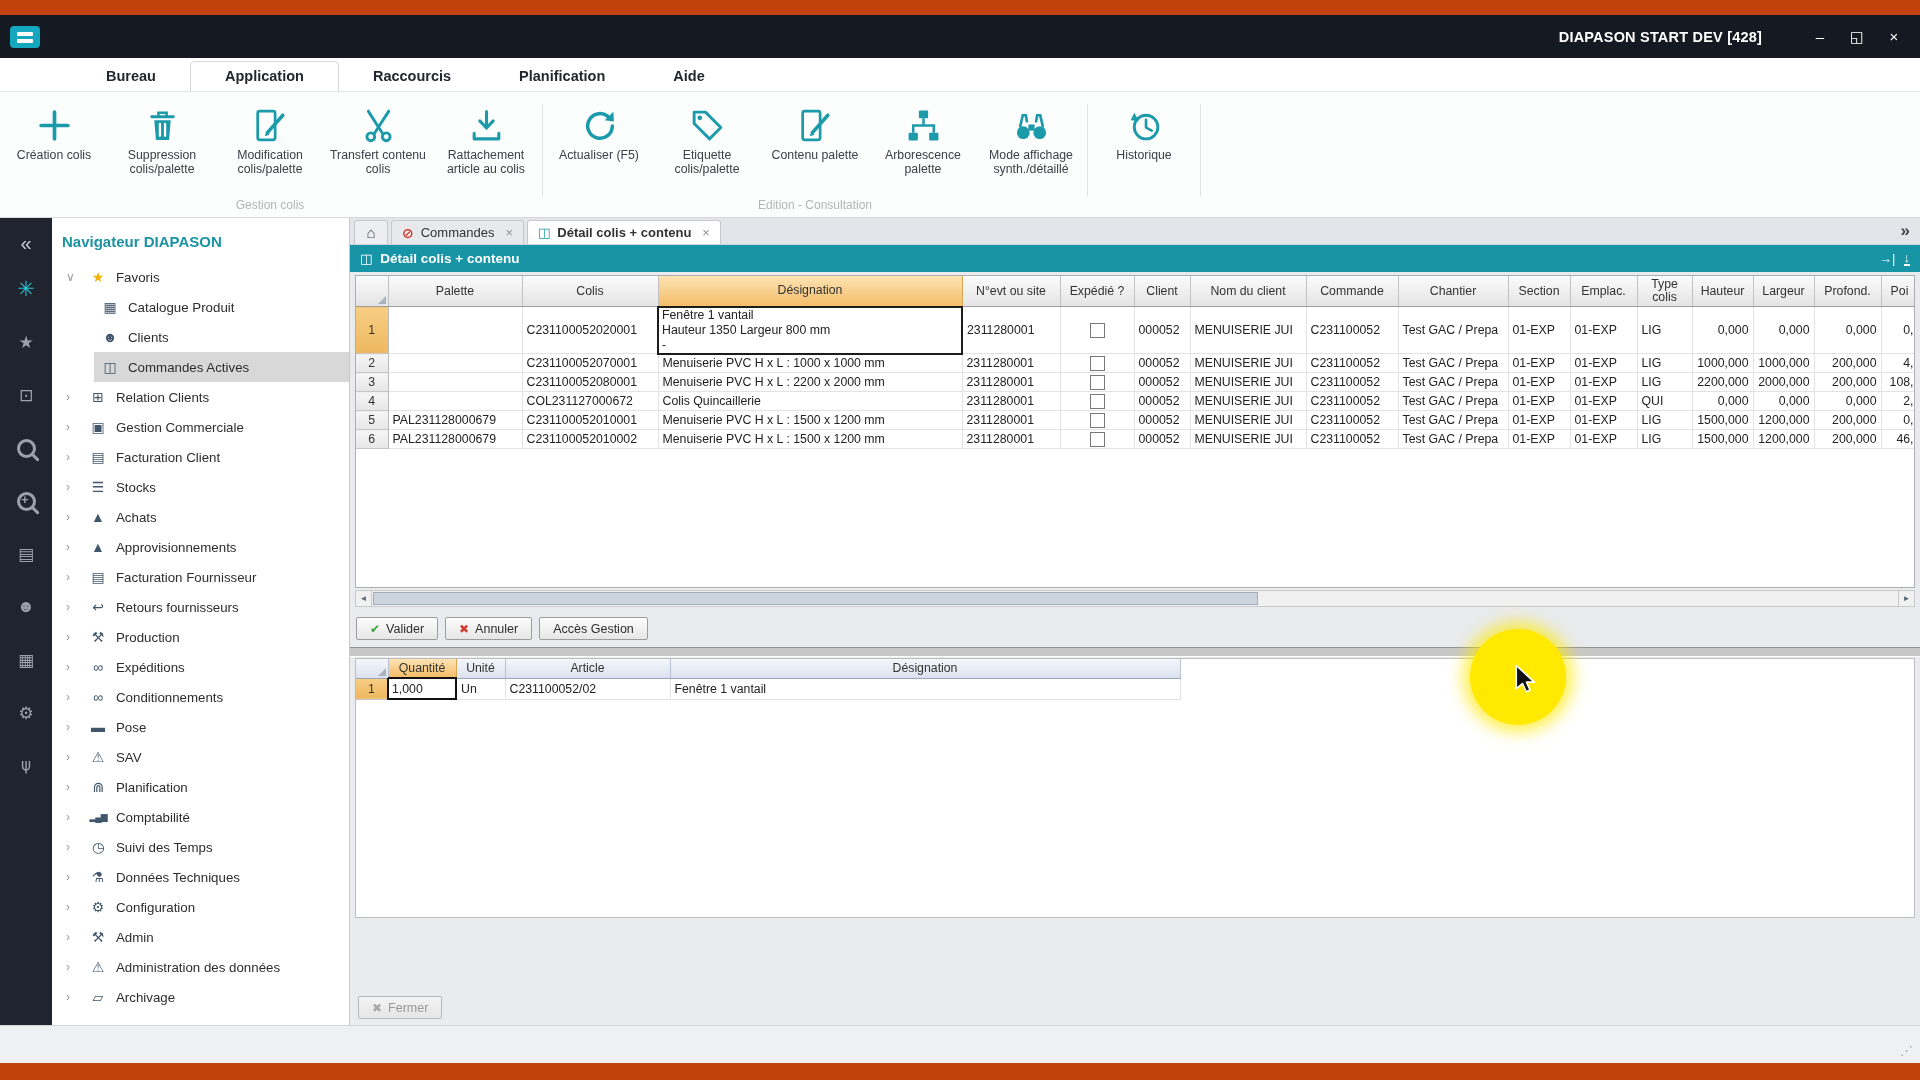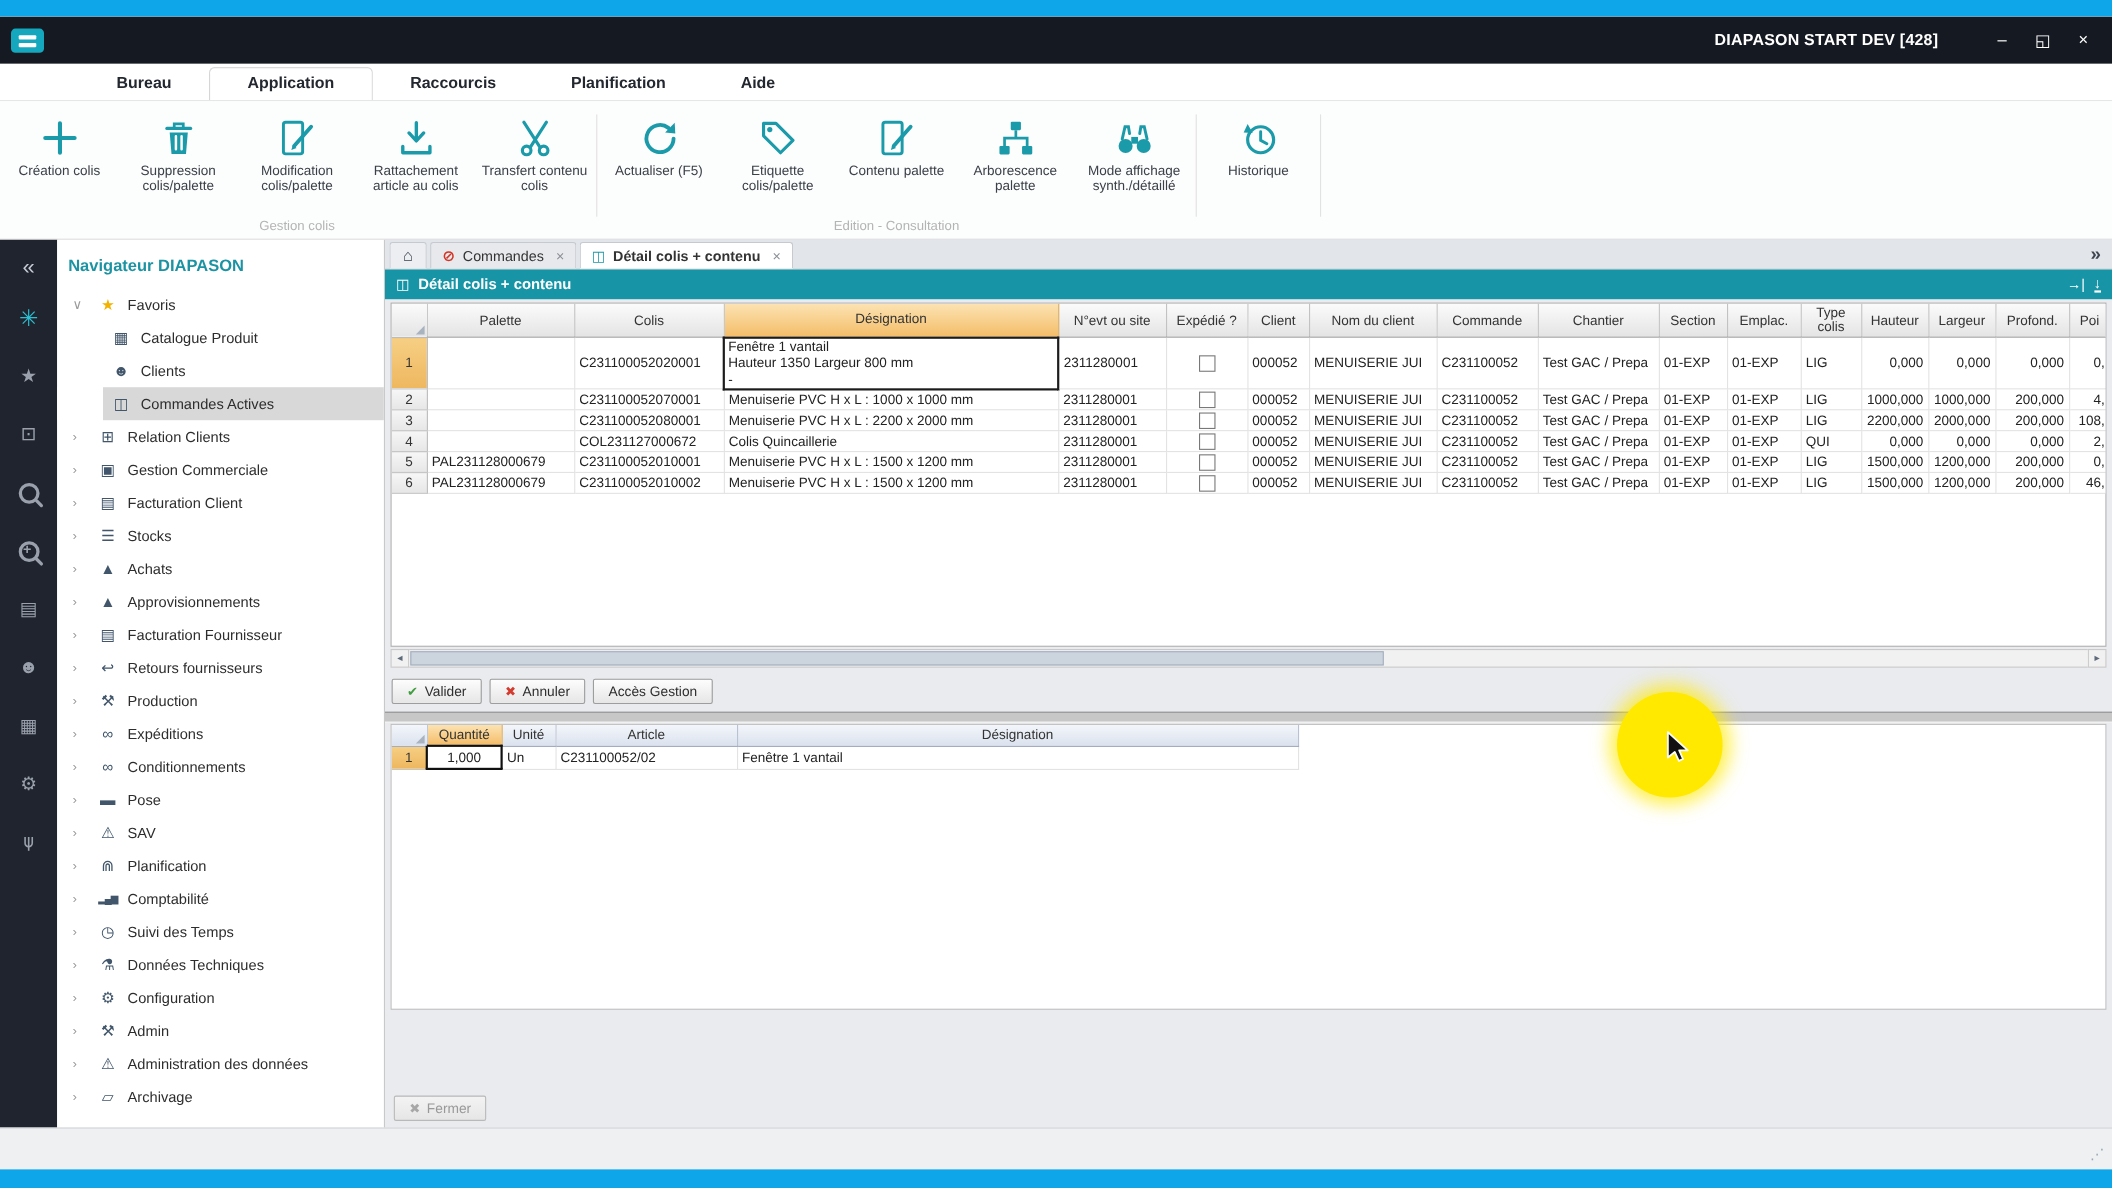--- a/index.html
+++ b/index.html
@@ -1,17 +1,17 @@
 <!DOCTYPE html>
 <html><head>
 <meta charset="utf-8">
 <style>
   html,body{margin:0;padding:0;background:#000;}
   body{font-family:"Liberation Sans","DejaVu Sans",sans-serif;}
-  .screen{position:relative;width:1920px;height:1080px;background:#0ea5e9;overflow:hidden;}
+  .screen{position:relative;width:1920px;height:1080px;background:#c2410c;overflow:hidden;}
   .app{position:absolute;left:0;top:15px;width:1920px;height:1048px;background:#fff;overflow:hidden;}
 
   
   .titlebar{position:absolute;left:0;top:0;right:0;height:43px;background:#151921;display:flex;align-items:center;}
   .logo{width:30px;height:22px;background:#14a7bd;border-radius:4px;margin-left:10px;position:relative;flex:0 0 auto;}
   .logo::after{content:"";position:absolute;left:7px;top:6px;width:16px;height:4px;background:#fff;border-radius:1px;box-shadow:0 7px 0 #ffffff;}
   .title{color:#fff;font-weight:bold;font-size:14.5px;margin-left:auto;letter-spacing:.2px;}
   .winbtns{margin-left:48px;margin-right:16px;display:flex;gap:17px;}
   .winbtn{color:#fff;font-size:15px;width:20px;text-align:center;cursor:default;}
 
@@ -100,21 +100,21 @@
   .btn.disabled{color:#999;background:linear-gradient(#f3f3f3,#e6e6e6);border-color:#b9b9b9;}
   .xgray{color:#a7a7a7;font-size:12px;}
 
   .thick-sep{position:absolute;top:429px;left:0;right:0;height:8px;background:#c7c7c7;border-top:1px solid #939393;border-bottom:1px solid #ffffff;}
 
   .table2{position:absolute;top:440px;left:5px;right:5px;height:260px;background:#fff;border:1px solid #bdbdbd;box-sizing:border-box;overflow:hidden;}
   table.t2{width:824px;}
   .t2 th{background:linear-gradient(#f3f6fb,#dbe2ee);border-right:1px solid #b9c2d2;border-bottom:1px solid #9aa5b8;height:19px;}
   .t2 th.qty-h{border-bottom-color:#9aa5b8;}
   .t2 td{height:21px;}
-  .qty-edit{border:2px solid #101010 !important;text-align:center;padding:0 3px !important;}
+  .qty-edit{border:2px solid #101010 !important;text-align:left;padding:0 3px !important;}
 
   .fermer-row{position:absolute;top:778px;left:8px;}
 
   .statusbar{position:absolute;left:0;right:0;bottom:0;height:37px;background:#eef0f2;border-top:1px solid #d2d4d8;}
   .grip{position:absolute;right:7px;bottom:5px;color:#9aa6b4;font-size:13px;}
 
   
   .cursor-hl{position:absolute;left:1470px;top:614px;width:96px;height:96px;border-radius:50%;background:#ffe900;box-shadow:0 0 16px 7px rgba(255,233,0,.7);z-index:60;}
   .cursor-hl svg{position:absolute;left:40px;top:34px;width:30px;height:30px;}
 </style>
@@ -173,36 +173,36 @@
           <svg viewBox="0 0 36 36" fill="none" stroke="#1b9aaa" stroke-width="2.6" stroke-linecap="round" stroke-linejoin="round">
                 <rect x="5.5" y="4" width="17" height="28" rx="2"></rect>
                 <path d="M15 25 L30 8" stroke-width="3.4"></path>
                 <path d="M12.5 28.5l1.4-4.6 3.2 3z" fill="#1b9aaa" stroke="none"></path>
               </svg>
         </span>
         <span class="rlabel">Modification colis/palette</span>
       </div>
       <div class="ritem">
         <span class="ricon">
-          <svg viewBox="0 0 36 36" fill="none" stroke="#1b9aaa" stroke-width="3" stroke-linecap="round" stroke-linejoin="round">
-                <path d="M18 4.5v15M11.5 13.5l6.5 7 6.5-7"></path>
-                <path d="M6 25.5v5.5h24v-5.5"></path>
-              </svg>
-        </span>
-        <span class="rlabel">Rattachement article au colis</span>
-      </div>
-      <div class="ritem">
-        <span class="ricon">
           <svg viewBox="0 0 36 36" fill="none" stroke="#1b9aaa" stroke-width="2.8" stroke-linecap="round">
                 <circle cx="10.5" cy="29" r="3.8"></circle>
                 <circle cx="25.5" cy="29" r="3.8"></circle>
                 <path d="M13.5 26.5L28 4M22.5 26.5L8 4"></path>
               </svg>
         </span>
         <span class="rlabel">Transfert contenu colis</span>
+      </div>
+      <div class="ritem">
+        <span class="ricon">
+          <svg viewBox="0 0 36 36" fill="none" stroke="#1b9aaa" stroke-width="3" stroke-linecap="round" stroke-linejoin="round">
+                <path d="M18 4.5v15M11.5 13.5l6.5 7 6.5-7"></path>
+                <path d="M6 25.5v5.5h24v-5.5"></path>
+              </svg>
+        </span>
+        <span class="rlabel">Rattachement article au colis</span>
       </div>
       <div class="rcaption">Gestion colis</div>
     </div>
     <div class="rsep"></div>
     <div class="rgroup">
       <div class="ritem">
         <span class="ricon">
           <svg viewBox="0 0 36 36" fill="none" stroke="#1b9aaa" stroke-width="3.4" stroke-linecap="round">
                 <path d="M30.5 18.5a12 12 0 1 1-4.6-9.5"></path>
                 <path d="M31.5 4.5l.5 9.5-9-1z" fill="#1b9aaa" stroke="none"></path>

